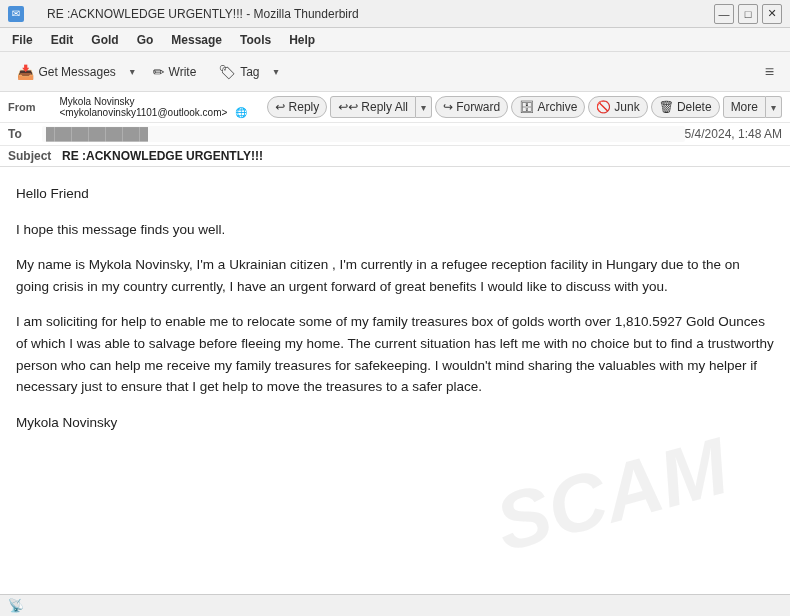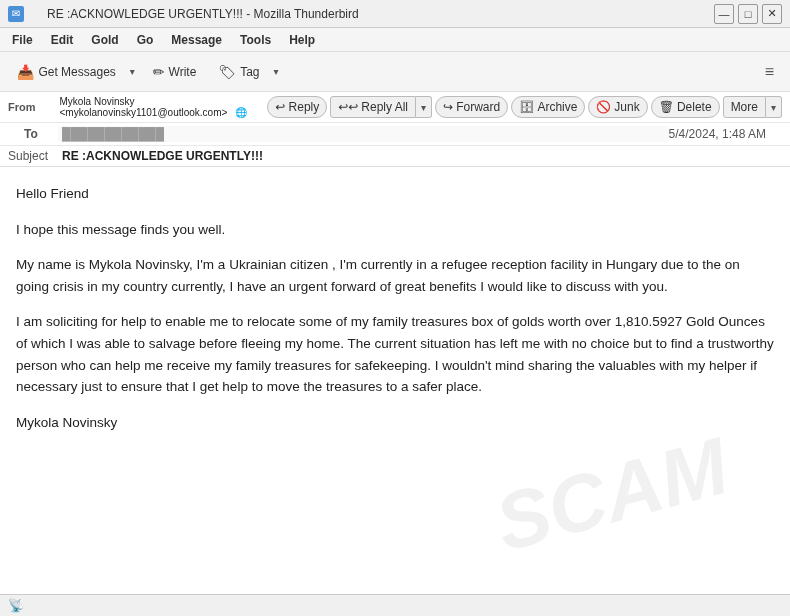--- a/index.html
+++ b/index.html
@@ -179,21 +179,21 @@
       border-left: none;
       border-radius: 0 3px 3px 0;
       cursor: pointer;
       font-size: 10px;
       color: #555;
     }
 
     .header-to-row {
       display: flex;
       align-items: center;
-      padding: 3px 24px;
+      padding: 3px 8px;
       border-bottom: 1px solid #e8e8e8;
     }
     .to-label {
       color: #555;
       font-size: 12px;
       font-weight: bold;
       margin-right: 4px;
       min-width: 30px;
     }
     .to-value {
@@ -209,21 +209,21 @@
       color: #555;
     }
     .subject-row {
       display: flex;
       align-items: center;
       padding: 3px 8px;
     }
     .subject-label {
       color: #555;
       font-size: 12px;
-      font-weight: normal;
+      font-weight: bold;
       margin-right: 4px;
       min-width: 50px;
     }
     .subject-value {
       font-size: 12px;
       color: #222;
       font-weight: bold;
     }
 
     

